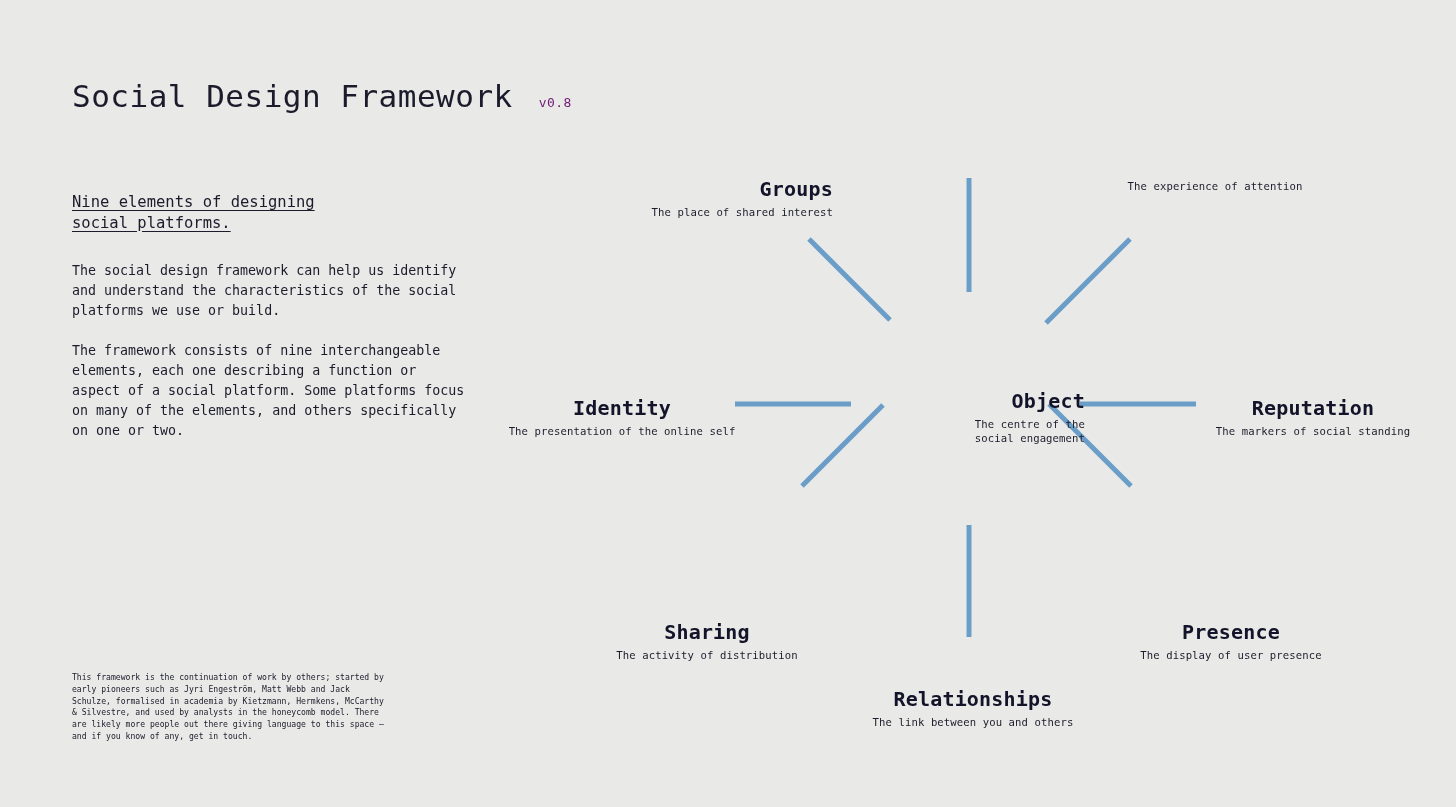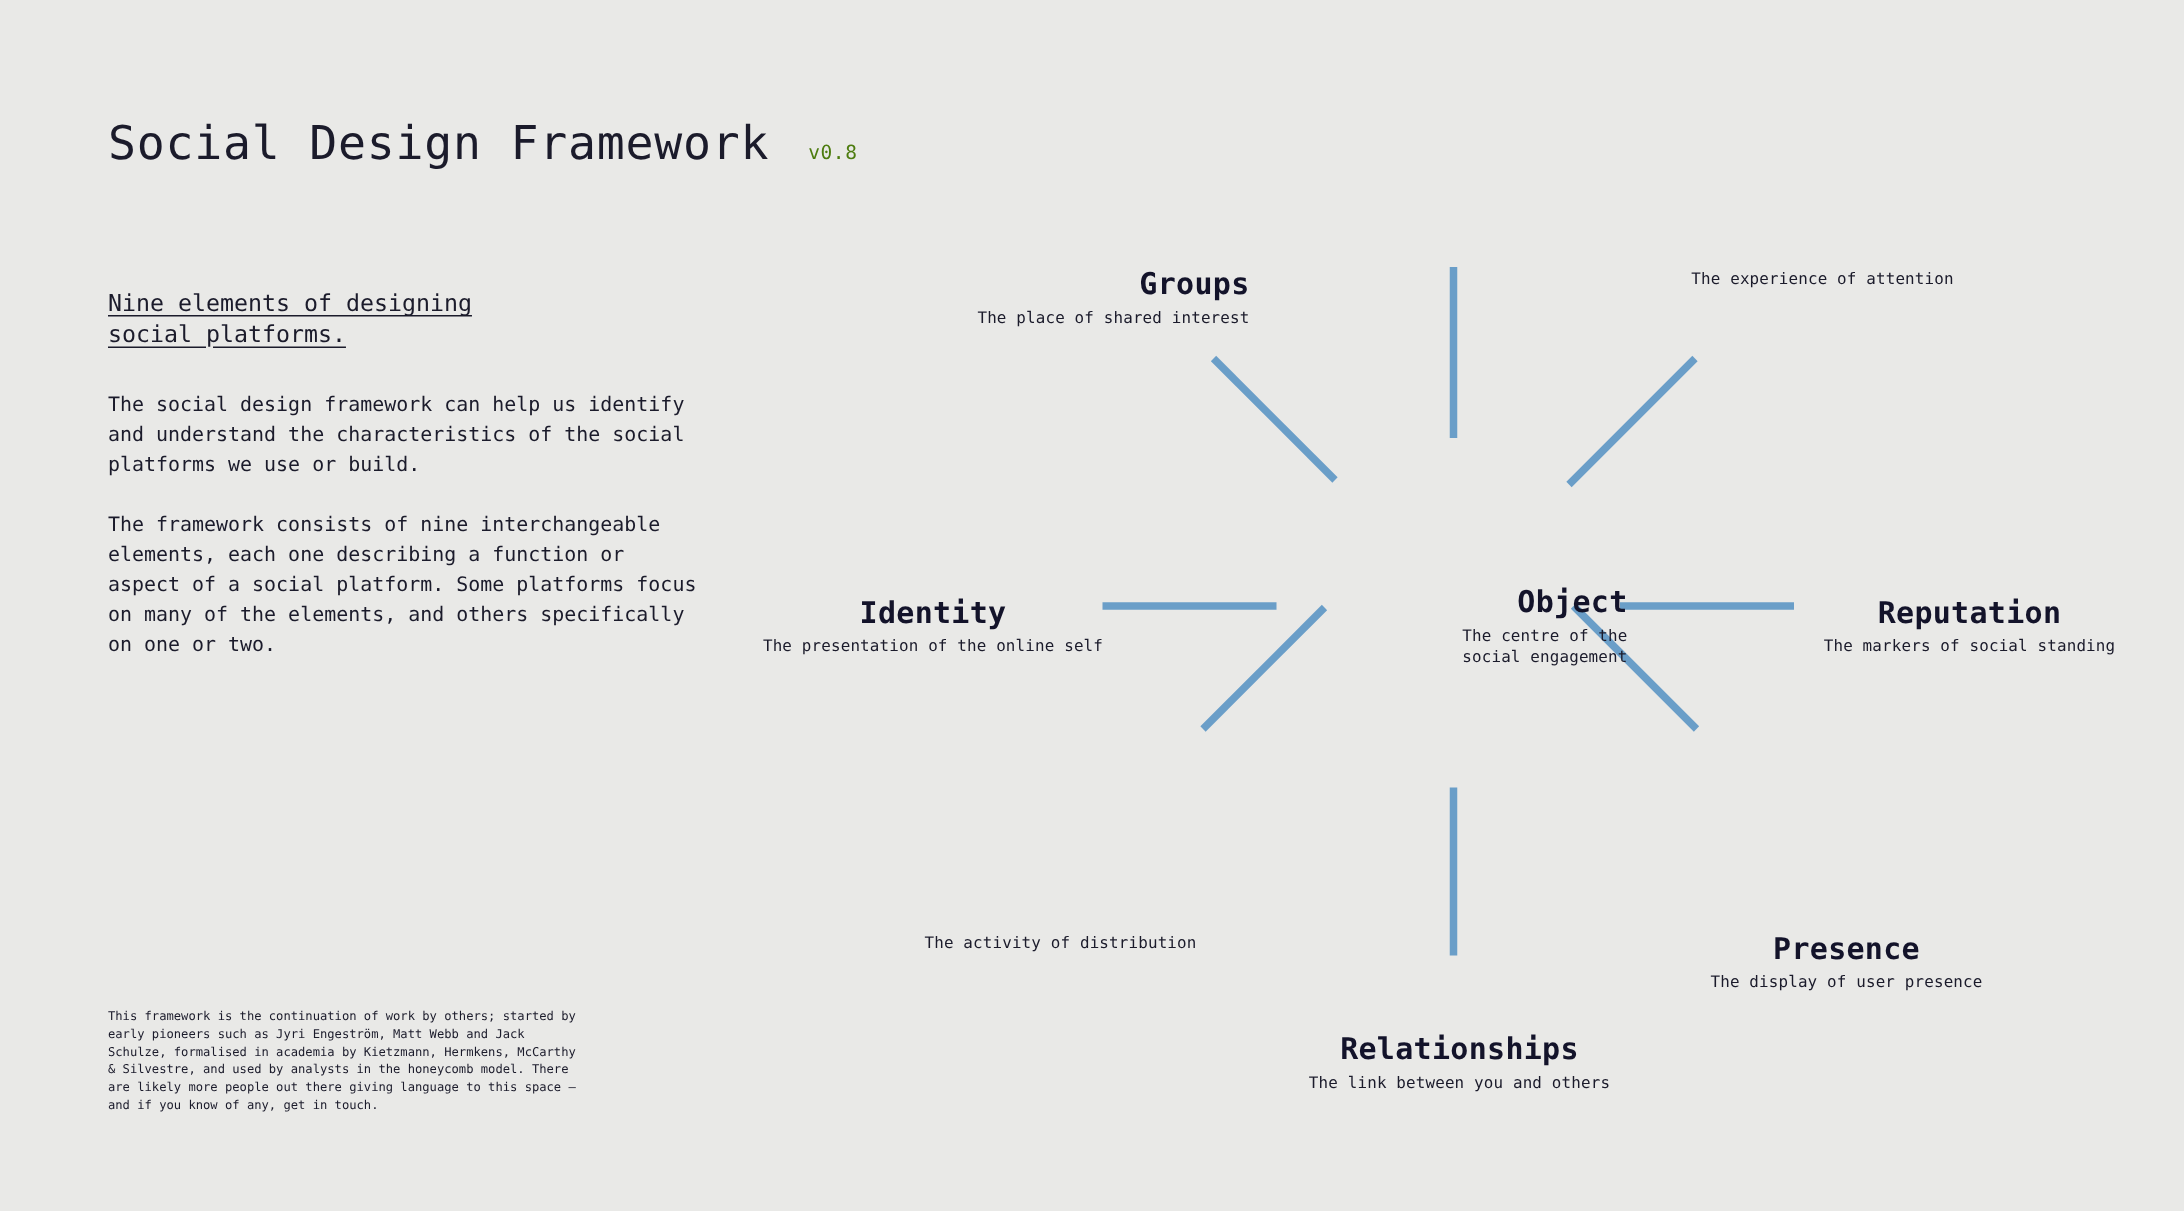--- a/index.html
+++ b/index.html
@@ -34,21 +34,21 @@
   .title {
     font-size: 31px;
     font-weight: 400;
     letter-spacing: 0.5px;
     color: #1b1b2b;
     white-space: nowrap;
   }
   .version {
     font-size: 13px;
     letter-spacing: 0.4px;
-    color: #4d7c0f;
+    color: #701a75;
   }
 
   
   .intro {
     position: absolute;
     left: 72px;
     top: 192px;
     width: 400px;
   }
   .intro-heading {
@@ -192,20 +192,21 @@
         <span>social engagement</span>
       </div>
     </div>
 
     <div class="node" id="node-reputation">
       <div class="node-title">Reputation</div>
       <div class="node-desc">The markers of social standing</div>
     </div>
 
     <div class="node" id="node-sharing">
+      <div class="node-title">Sharing</div>
       <div class="node-desc">The activity of distribution</div>
     </div>
 
     <div class="node" id="node-presence">
       <div class="node-title">Presence</div>
       <div class="node-desc">The display of user presence</div>
     </div>
 
     <div class="node" id="node-relationships">
       <div class="node-title">Relationships</div>

